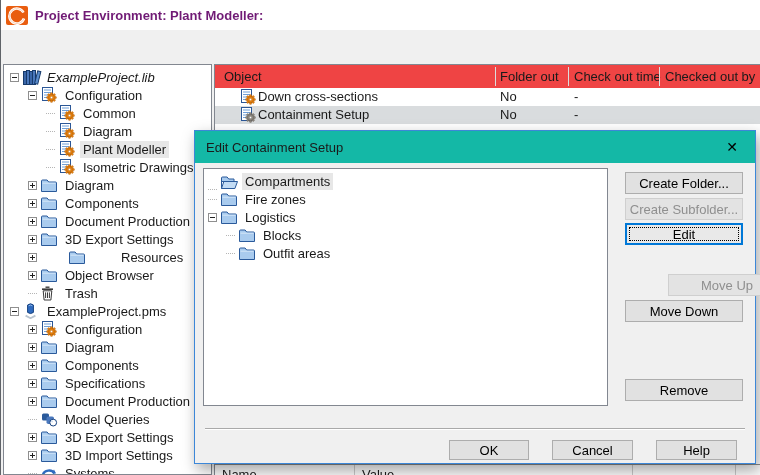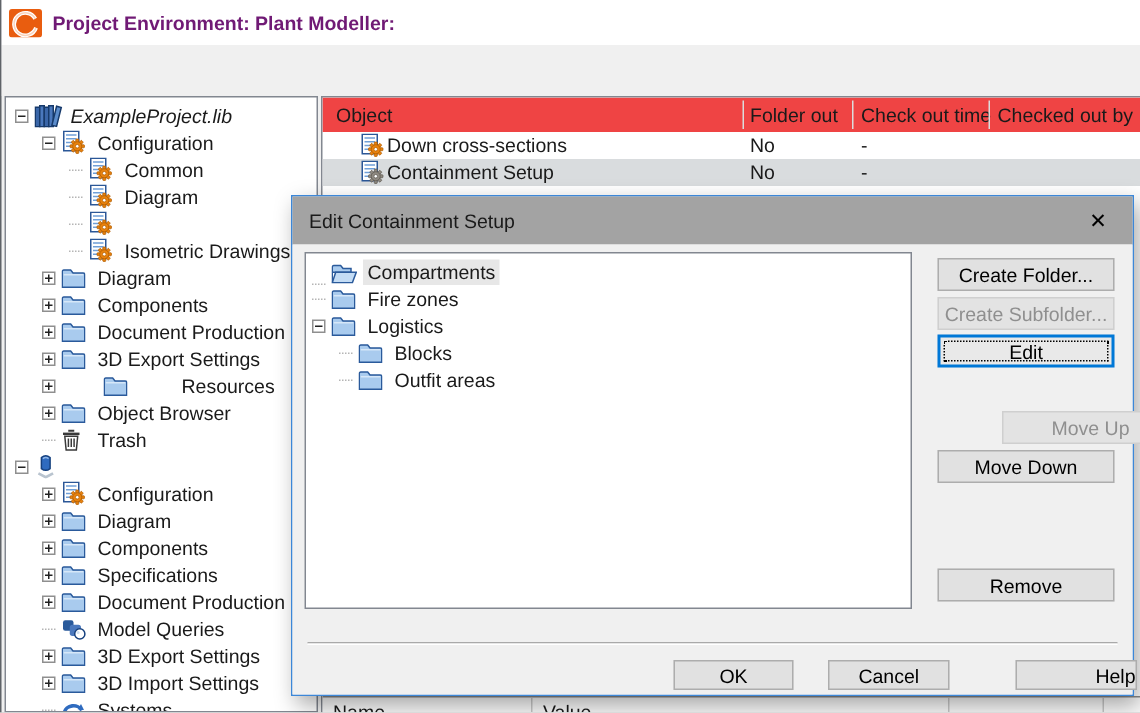--- a/index.html
+++ b/index.html
@@ -55,21 +55,21 @@
   .tcell{position:absolute;top:1px;}
   .row-icon{position:absolute;left:25px;top:1px;width:16px;height:16px;}
   
   .bottom-header{position:absolute;left:0;right:0;top:399px;bottom:0;background:#fafafa;
     border-top:1px solid #8a8a8a;overflow:hidden;}
   .bh{position:absolute;top:2px;white-space:nowrap;}
   .bsep{position:absolute;top:0;bottom:0;width:1px;background:#c8c8c8;}
   
   .dialog{position:absolute;left:193px;top:130px;width:562px;height:334px;box-sizing:border-box;
     background:#f0f0f0;border:1px solid #3c87d8;box-shadow:3px 6px 14px rgba(0,0,0,.35);}
-  .dialog-titlebar{position:absolute;left:0;top:0;right:0;height:32px;background:#a3a3a3;
+  .dialog-titlebar{position:absolute;left:0;top:0;right:0;height:32px;background:#14b8a6;
     display:flex;align-items:center;padding-left:11px;box-sizing:border-box;}
   .dialog-close{position:absolute;right:10px;top:5px;width:26px;height:22px;display:flex;
     align-items:center;justify-content:center;font-size:14px;color:#000;}
   .dialog-body{position:absolute;left:0;top:32px;right:0;bottom:0;background:#f0f0f0;}
   .listbox{position:absolute;left:8px;top:5px;width:405px;height:238px;background:#fff;
     border:1px solid #828790;box-sizing:border-box;overflow:hidden;padding-top:3px;}
   .side-btn{position:absolute;left:430px;width:118px;height:22px;box-sizing:border-box;
     border:1px solid #adadad;background:#e1e1e1;font-family:inherit;font-size:13px;text-align:center;padding:0;}
   .side-btn.disabled{background:#e3e3e3;border-color:#cfcfcf;color:#8f8f8f;}
   .side-btn.focused{border:2px solid #0078d7;background:#e9e9e9;position:absolute;}
@@ -222,20 +222,21 @@
                 <rect x="-1" y="-4.8" width="2" height="9.6" rx="0.5"></rect>
                 <rect x="-1" y="-4.8" width="2" height="9.6" rx="0.5" transform="rotate(45)"></rect>
                 <rect x="-1" y="-4.8" width="2" height="9.6" rx="0.5" transform="rotate(90)"></rect>
                 <rect x="-1" y="-4.8" width="2" height="9.6" rx="0.5" transform="rotate(135)"></rect>
               </g>
               <circle r="3" fill="#e8820e" stroke="#b25d00" stroke-width="0.5"></circle>
               <circle r="1.2" fill="#fff" stroke="#b25d00" stroke-width="0.5"></circle>
             </g>
           </svg>
         </span>
+        <span class="tlabel hl">Plant Modeller</span>
       </div>
       <div class="tree-row" style="padding-left: 42px;">
         <span class="slot">
           <span class="stub"></span>
         </span>
         <span class="ticon">
           <svg width="16" height="16" viewBox="0 0 16 16">
             <rect x="1.5" y="0.5" width="10" height="13" fill="#fff" stroke="#2b5797"></rect>
             <path d="M3 3h7M3 5.5h7M3 8h7M3 10.5h4" stroke="#6f9fd8" fill="none"></path>
             <g transform="translate(10.5,10.5)">
@@ -342,20 +343,21 @@
         <span class="slot">
           <span class="exp minus"></span>
         </span>
         <span class="ticon">
           <svg width="15" height="16" viewBox="0 0 15 16">
             <path d="M2.6 12.6 l4.9 2.6 4.9-2.6" fill="none" stroke="#b9c4cf" stroke-width="1.8"></path>
             <path d="M4.6 2 q2.9-2.4 5.8 0 v7.4 q-2.9 2.3-5.8 0 z" fill="#2f6bbf" stroke="#16417f"></path>
             <path d="M5.6 2.8 q1.9-1.5 3.8 0" stroke="#8fb6e8" fill="none"></path>
           </svg>
         </span>
+        <span class="tlabel">ExampleProject.pms</span>
       </div>
       <div class="tree-row" style="padding-left: 24px;">
         <span class="slot">
           <span class="exp plus"></span>
         </span>
         <span class="ticon">
           <svg width="16" height="16" viewBox="0 0 16 16">
             <rect x="1.5" y="0.5" width="10" height="13" fill="#fff" stroke="#2b5797"></rect>
             <path d="M3 3h7M3 5.5h7M3 8h7M3 10.5h4" stroke="#6f9fd8" fill="none"></path>
             <g transform="translate(10.5,10.5)">
@@ -607,18 +609,18 @@
           <button class="side-btn disabled" disabled="" style="top: 35px;">Create Subfolder...</button>
           <button class="side-btn focused" style="top: 60px;">Edit</button>
           <button class="side-btn disabled" disabled="" style="top: 111px; margin-left: 43px;">Move Up</button>
           <button class="side-btn enabled" style="top: 137px;">Move Down</button>
           <button class="side-btn enabled" style="top: 216px;">Remove</button>
         </div>
       <div class="hsep"></div>
       <div id="dialog-footer">
           <button class="foot-btn" style="left: 254px; width: 80px;">OK</button>
           <button class="foot-btn" style="left: 357px; width: 81px;">Cancel</button>
-          <button class="foot-btn" style="left: 482px; width: 81px; text-align: right;">Help</button>
+          <button class="foot-btn" style="left: 461px; width: 81px;">Help</button>
         </div>
     </div>
   </div>
 
 </div>
 
 </body></html>

